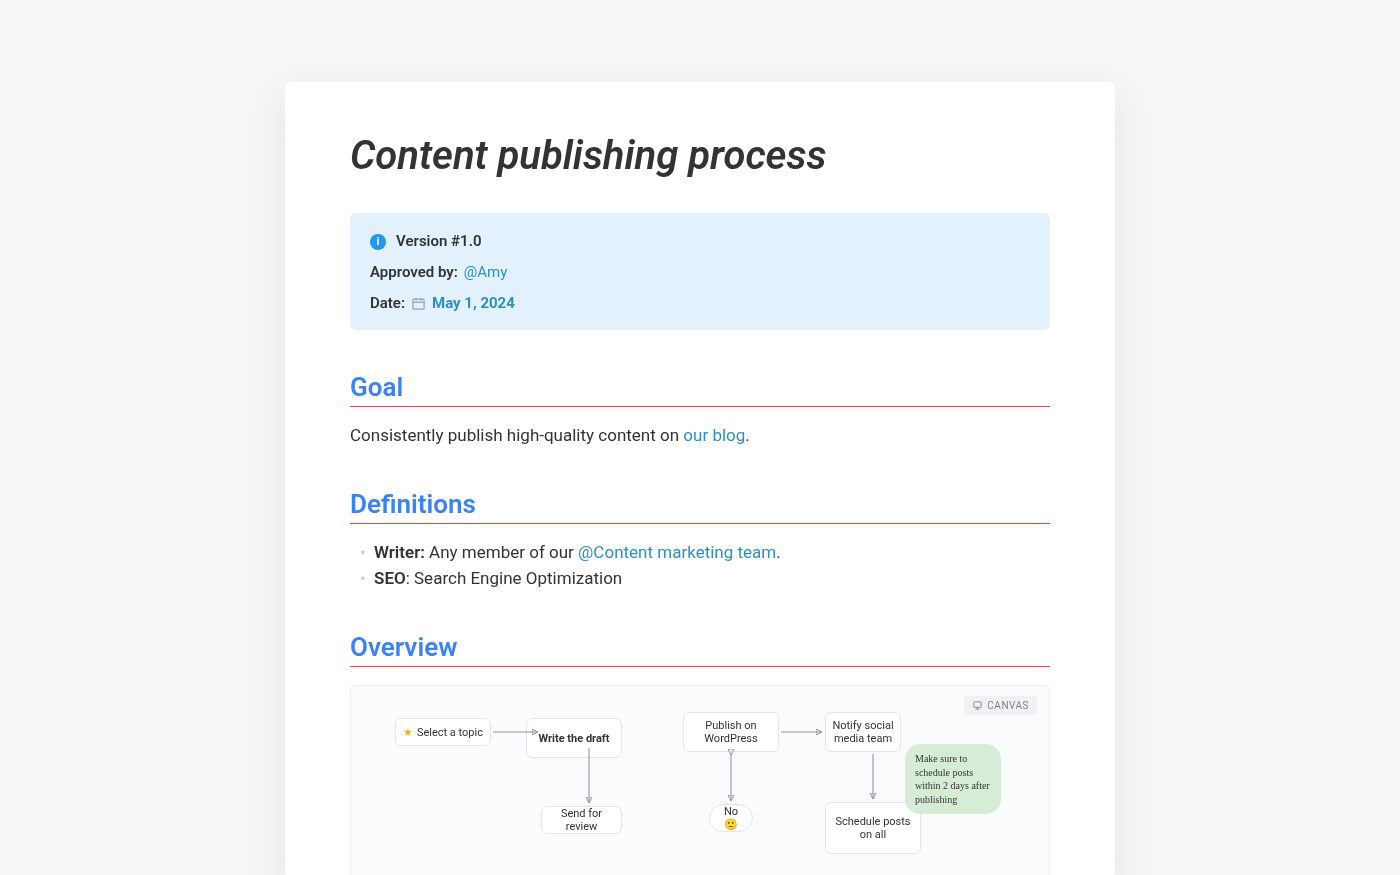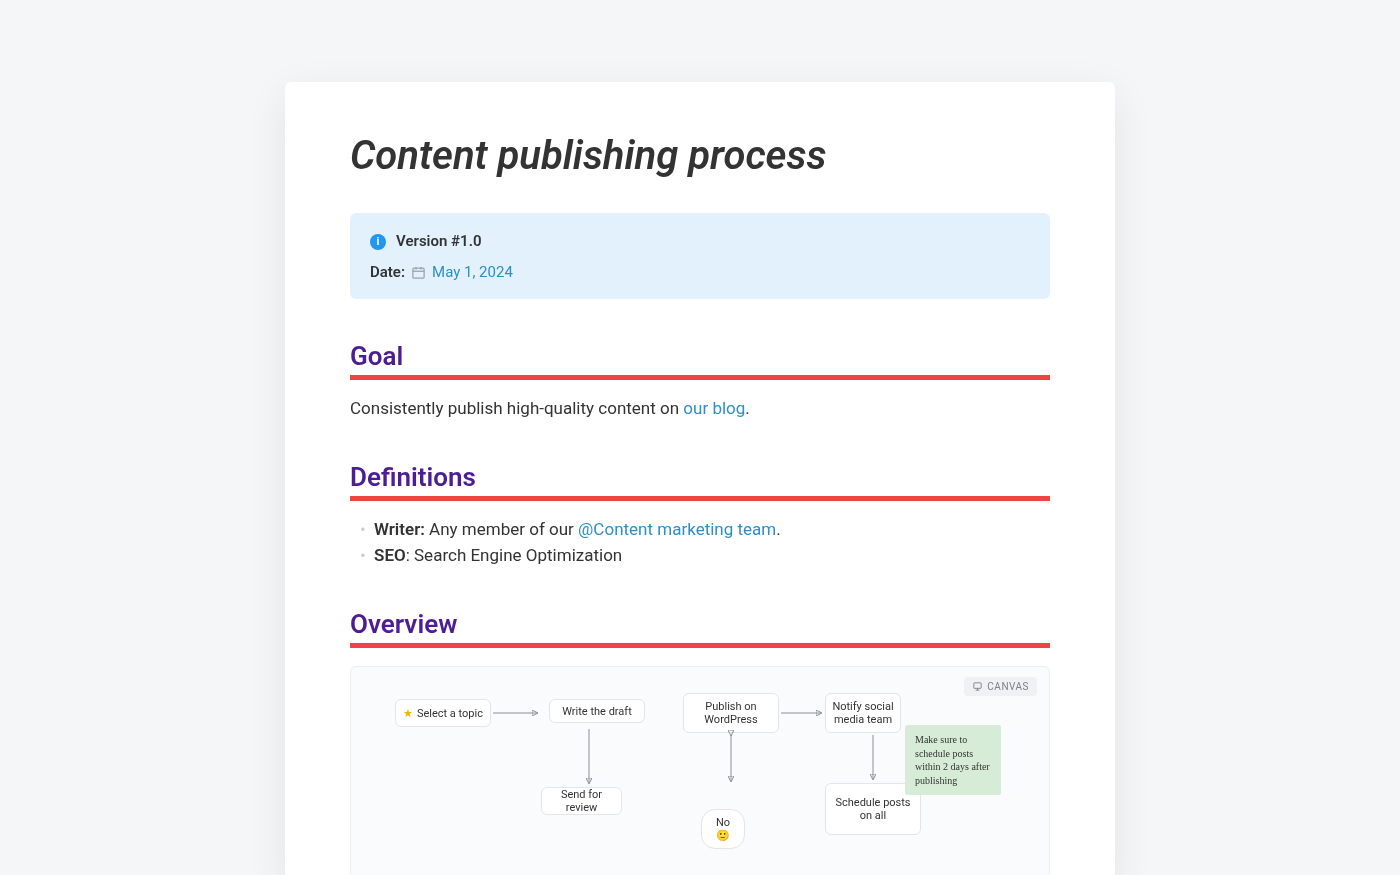--- a/index.html
+++ b/index.html
@@ -51,27 +51,27 @@
     background: #2196f3; color: #fff; font-size: 11px; font-weight: 700;
     display: inline-flex; align-items: center; justify-content: center;
     margin-right: 4px;
     flex-shrink: 0;
   }
   .link { color: #2e8fc8; font-weight: 400; }
   .cal-icon {
     display: inline-flex; align-items: center; justify-content: center;
     width: 15px; height: 15px; color: #9aa2aa;
   }
-  .date-link { color: #2e8fc8; font-weight: 400; }
+  .date-link { color: #2e8fc8; font-weight: 700; }
 
   h2.section {
     font-size: 26px;
     font-weight: 600;
-    color: #4c1d95;
-    border-bottom: 5px solid #ef4444;
+    color: #3b82f6;
+    border-bottom: 1px solid #ef4444;
     padding-bottom: 4px;
     margin-bottom: 18px;
   }
   .goal-text {
     font-size: 17px;
     color: #333;
     margin-bottom: 44px;
   }
   .defs-list {
     list-style: none;
@@ -128,21 +128,21 @@
     align-items: center;
     justify-content: center;
     padding: 4px 6px;
   }
   .node.round { border-radius: 14px; }
   .star { color: #f5b400; margin-right: 4px; font-size: 11px; }
 
   .sticky {
     position: absolute;
     background: #d7ecd6;
-    border-radius: 3px;
+    border-radius: 15px;
     font-size: 10px;
     color: #333;
     padding: 8px 10px;
     width: 96px;
     line-height: 1.35;
     font-family: "Comic Sans MS", "Segoe Script", cursive;
   }
 
   svg.flow {
     position: absolute;
@@ -156,20 +156,24 @@
 <body>
 
 <div class="page-card">
 
   <h1 class="page-title">Content publishing process</h1>
 
   <div class="banner">
     <div class="banner-row">
       <span class="info-icon">i</span>
       <span>Version #1.0</span>
+    </div>
+    <div class="banner-row">
+      <span class="label">Approved by:</span>
+      <span class="link">@Amy</span>
     </div>
     <div class="banner-row">
       <span class="label">Date:</span>
       <span class="cal-icon">
         <svg viewBox="0 0 24 24" fill="none" stroke="currentColor" stroke-width="2">
             <rect x="3" y="5" width="18" height="16" rx="2"></rect>
             <line x1="3" y1="10" x2="21" y2="10"></line>
             <line x1="8" y1="3" x2="8" y2="7"></line>
             <line x1="16" y1="3" x2="16" y2="7"></line>
           </svg>
@@ -201,34 +205,34 @@
           <line x1="12" y1="16" x2="12" y2="20"></line>
           <line x1="8" y1="20" x2="16" y2="20"></line>
         </svg>
       <span>CANVAS</span>
     </div>
 
     <div class="node" style="left:44px; top:32px; width:96px; height:28px;">
       <span class="star">★</span>
       <span>Select a topic</span>
     </div>
-    <div class="node" style="left:198px; top:32px; width:96px; height:24px;">
+    <div class="node" style="left:175px; top:32px; width:96px; height:40px;font-weight:bold;">
       <span>Write the draft</span>
     </div>
     <div class="node" style="left:332px; top:26px; width:96px; height:40px; line-height:1.2;">
       <span>Publish on WordPress</span>
     </div>
     <div class="node" style="left:474px; top:26px; width:76px; height:40px; line-height:1.2;">
       <span>Notify social media team</span>
     </div>
 
     <div class="node" style="left:190px; top:120px; width:81px; height:28px;">
       <span>Send for review</span>
     </div>
-    <div class="node round" style="left:350px; top:118px; width:44px; height:40px;margin-top:24px;">
+    <div class="node round" style="left:358px; top:118px; width:44px; height:28px;">
       <span>No 🙂</span>
     </div>
     <div class="node" style="left:474px; top:116px; width:96px; height:52px; line-height:1.2;">
       <span>Schedule posts on all</span>
     </div>
 
     <div class="sticky" style="left:554px; top:58px;">
       <span>Make sure to schedule posts within 2 days after publishing</span>
     </div>
 

